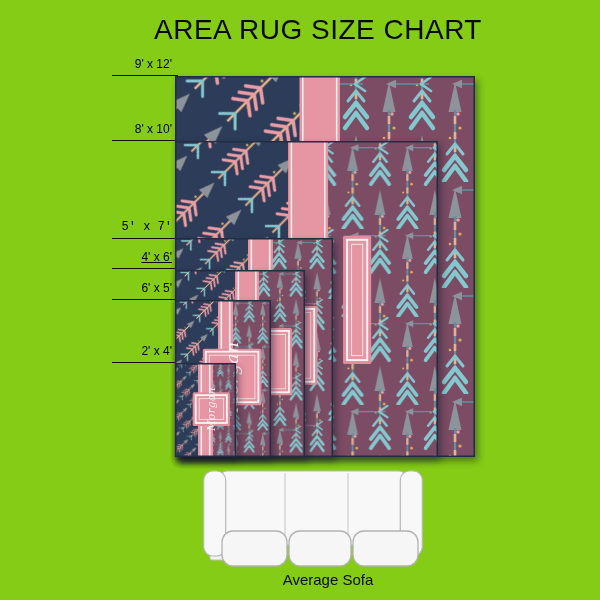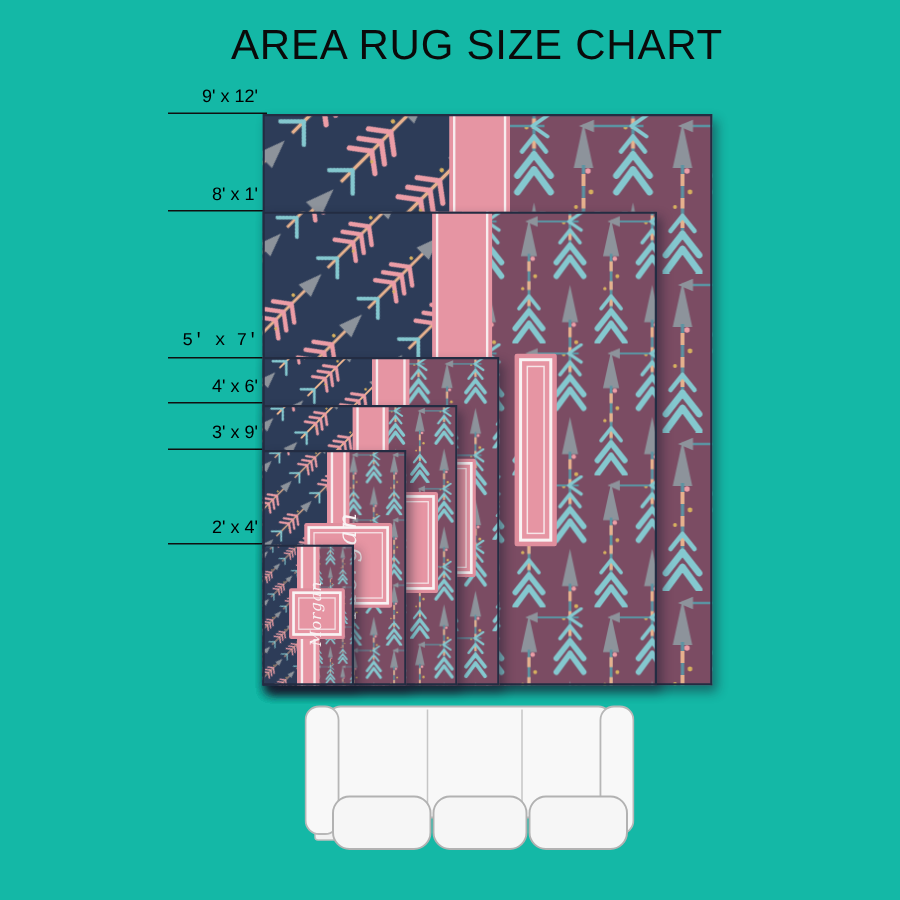--- a/index.html
+++ b/index.html
@@ -1,17 +1,17 @@
 <!DOCTYPE html>
 <html><head>
 <meta charset="utf-8">
 <style>
   html,body{margin:0;padding:0;background:#ffffff;}
   body{width:600px;height:600px;overflow:hidden;font-family:"Liberation Sans",sans-serif;}
-  #stage{position:relative;width:600px;height:600px;background:#14b8a6;}
+  #stage{position:relative;width:600px;height:600px;background:#84cc16;}
   .title{position:absolute;top:14px;left:18px;width:600px;text-align:center;
          font-size:28px;font-weight:400;letter-spacing:.5px;color:#0a0a0a;white-space:nowrap;}
   .size-label{position:absolute;left:70px;width:102px;text-align:right;
               font-size:12px;line-height:20px;color:#000;white-space:nowrap;}
   .size-line{position:absolute;left:112px;width:66px;height:0;border-top:1.7px solid #101010;}
   .rug{position:absolute;box-shadow:3px 4px 7px rgba(25,28,45,.48);border-radius:2px;line-height:0;}
   .rug svg{display:block;}
   .sofa{position:absolute;left:203px;top:470px;width:220px;height:97px;}
   .sofa-label{position:absolute;top:571px;left:228px;width:200px;text-align:center;
               font-size:15px;color:#0a0a0a;white-space:nowrap;}
@@ -457,27 +457,27 @@
       <rect x="24.189999999999998" y="35.64" width="24.21" height="20.839999999999996" fill="none" stroke="#f9f3f4" stroke-width=".9" opacity=".8"></rect>
       <text transform="translate(36.295,46.06) rotate(-90)" text-anchor="middle" dominant-baseline="central" fill="#f9f3f4" font-family="DejaVu Serif, serif" font-style="italic" font-size="10.2" letter-spacing=".5">Morgan</text>
           </g>
           <rect x=".75" y=".75" width="59.5" height="92.5" fill="none" stroke="#232c42" stroke-width="1.5"></rect>
         </svg>
       </div>
     </div>
   <div id="label-layer">
       <div class="size-label" style="top: 54px;">9' x 12'</div>
       <div class="size-line" style="top: 75px;"></div>
-      <div class="size-label" style="top: 119px;">8' x 1'</div>
+      <div class="size-label" style="top: 119px;">8' x 10'</div>
       <div class="size-line" style="top: 140px;"></div>
       <div class="size-label" style="top: 217px; font-family: Liberation Mono, monospace;">5' x 7'</div>
       <div class="size-line" style="top: 238px;"></div>
-      <div class="size-label" style="top: 247px;">4' x 6'</div>
+      <div class="size-label" style="top: 247px; text-decoration: underline;">4' x 6'</div>
       <div class="size-line" style="top: 268px;"></div>
-      <div class="size-label" style="top: 278px;">3' x 9'</div>
+      <div class="size-label" style="top: 278px;">6' x 5'</div>
       <div class="size-line" style="top: 299px;"></div>
       <div class="size-label" style="top: 341px;">2' x 4'</div>
       <div class="size-line" style="top: 362px;"></div>
     </div>
 
   <svg class="sofa" viewBox="0 0 220 97">
     <g>
       <rect x="7" y="79" width="15" height="11" rx="2" fill="#f2f2f2" stroke="#bfbfbf" stroke-width="1"></rect>
       <rect x="198" y="79" width="15" height="11" rx="2" fill="#f2f2f2" stroke="#bfbfbf" stroke-width="1"></rect>
     </g>
@@ -491,13 +491,14 @@
     <g>
       <rect x="197.3" y="1" width="22" height="85" rx="9" fill="#f8f8f8" stroke="#b7b7b7" stroke-width="1.2"></rect>
     </g>
     <g>
       <rect x="19" y="61" width="65" height="35" rx="11" fill="#f6f6f6" stroke="#b2b2b2" stroke-width="1.3"></rect>
       <rect x="86" y="61" width="62" height="35" rx="11" fill="#f6f6f6" stroke="#b2b2b2" stroke-width="1.3"></rect>
       <rect x="150" y="61" width="65" height="35" rx="11" fill="#f6f6f6" stroke="#b2b2b2" stroke-width="1.3"></rect>
     </g>
   </svg>
 
+  <div class="sofa-label">Average Sofa</div>
 </div>
 
 </body></html>

